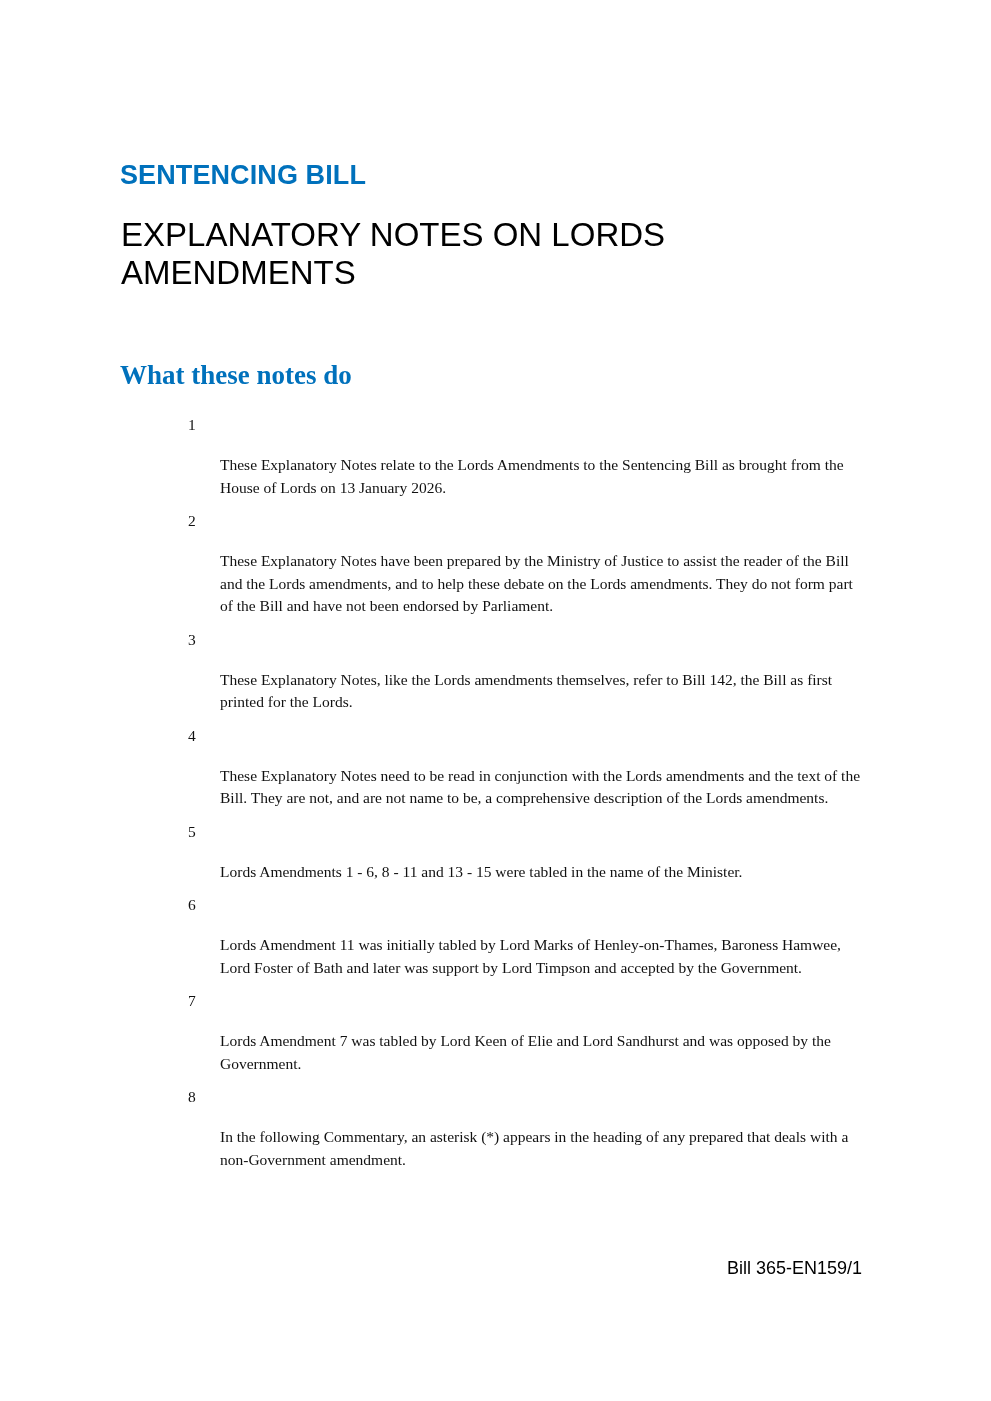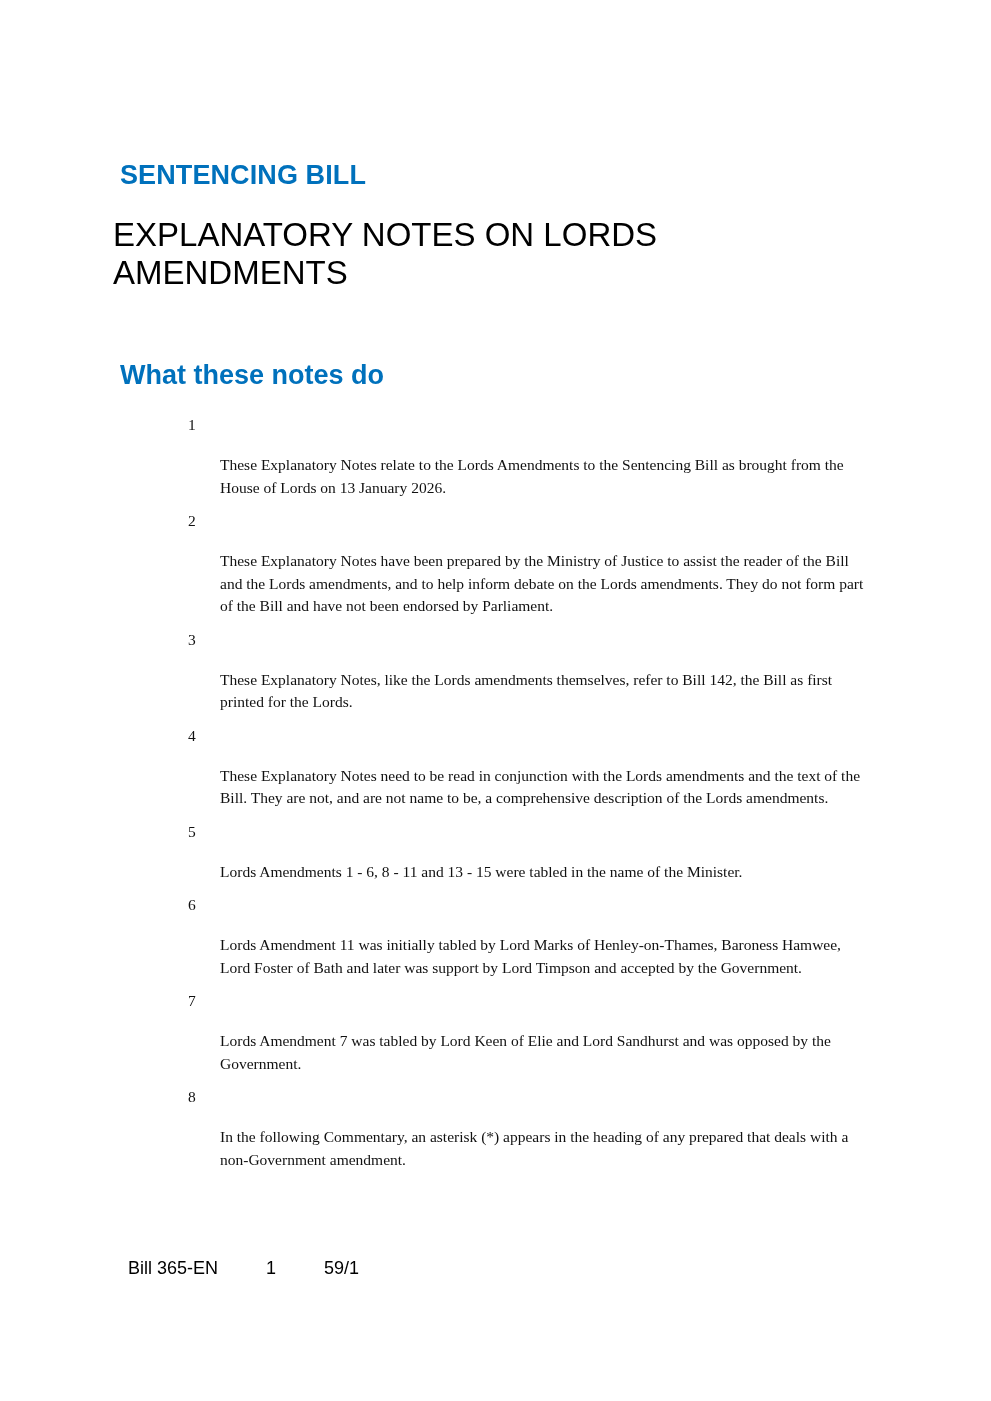--- a/index.html
+++ b/index.html
@@ -4,60 +4,60 @@
   <style>
     html, body { margin: 0; padding: 0; background: #ffffff; }
     body { width: 991px; height: 1401px; position: relative; overflow: hidden; }
     .page { position: absolute; left: 0; top: 0; width: 876px; height: 1401px; background: #fff; }
     .bill-title {
       position: absolute; left: 120px; top: 160px;
       font-family: "Liberation Sans", sans-serif; font-weight: bold;
       font-size: 27px; color: #0071bc; margin: 0; letter-spacing: 0.1px;
     }
     .doc-title {
-      position: absolute; left: 113px; top: 216px; width: 760px;
+      position: absolute; left: 121px; top: 216px; width: 760px;
       font-family: "Liberation Sans", sans-serif; font-weight: normal;
       font-size: 33px; line-height: 38px; color: #000; margin: 0;
     }
     .section-heading {
       position: absolute; left: 120px; top: 360px;
-      font-family: Liberation Sans, sans-serif; font-weight: bold;
+      font-family: Liberation Serif, serif; font-weight: bold;
       font-size: 27px; color: #0071bc; margin: 0;
     }
     .paras {
       position: absolute; left: 188px; top: 414px; width: 680px;
       list-style: none; margin: 0; padding: 0;
       font-family: "Liberation Serif", serif; font-size: 15.5px; line-height: 22.5px; color: #111;
     }
     .para { display: flex; margin: 0 0 11px 0; }
     .para-num { width: 32px; flex: 0 0 32px; }
     .para-text { flex: 1; margin-top: 40px; }
     .footer {
       position: absolute; left: 128px; top: 1258px; width: 734px;
-      display: flex; justify-content: flex-start;
-      font-family: "Liberation Sans", sans-serif; font-size: 18px; color: #000; gap: 48px;
+      display: flex; justify-content: flex-end;
+      font-family: "Liberation Sans", sans-serif; font-size: 18px; color: #000;
     }
     .footer span { display: inline-block; }
   </style>
 </head>
 <body>
 
 <div class="page">
   <h1 class="bill-title">SENTENCING BILL</h1>
   <h2 class="doc-title">EXPLANATORY NOTES ON LORDS AMENDMENTS</h2>
   <h3 class="section-heading">What these notes do</h3>
 
   <ol class="paras">
     <li class="para">
       <span class="para-num">1</span>
       <span class="para-text">These Explanatory Notes relate to the Lords Amendments to the Sentencing Bill as brought from the House of Lords on 13 January 2026.</span>
     </li>
     <li class="para">
       <span class="para-num">2</span>
-      <span class="para-text">These Explanatory Notes have been prepared by the Ministry of Justice to assist the reader of the Bill and the Lords amendments, and to help inform debate on the Lords amendments. They do not form part of the Bill and have not been endorsed by Parliament.</span>
+      <span class="para-text">These Explanatory Notes have been prepared by the Ministry of Justice to assist the reader of the Bill and the Lords amendments, and to help these debate on the Lords amendments. They do not form part of the Bill and have not been endorsed by Parliament.</span>
     </li>
     <li class="para">
       <span class="para-num">3</span>
       <span class="para-text">These Explanatory Notes, like the Lords amendments themselves, refer to Bill 142, the Bill as first printed for the Lords.</span>
     </li>
     <li class="para">
       <span class="para-num">4</span>
       <span class="para-text">These Explanatory Notes need to be read in conjunction with the Lords amendments and the text of the Bill. They are not, and are not name to be, a comprehensive description of the Lords amendments.</span>
     </li>
     <li class="para">

